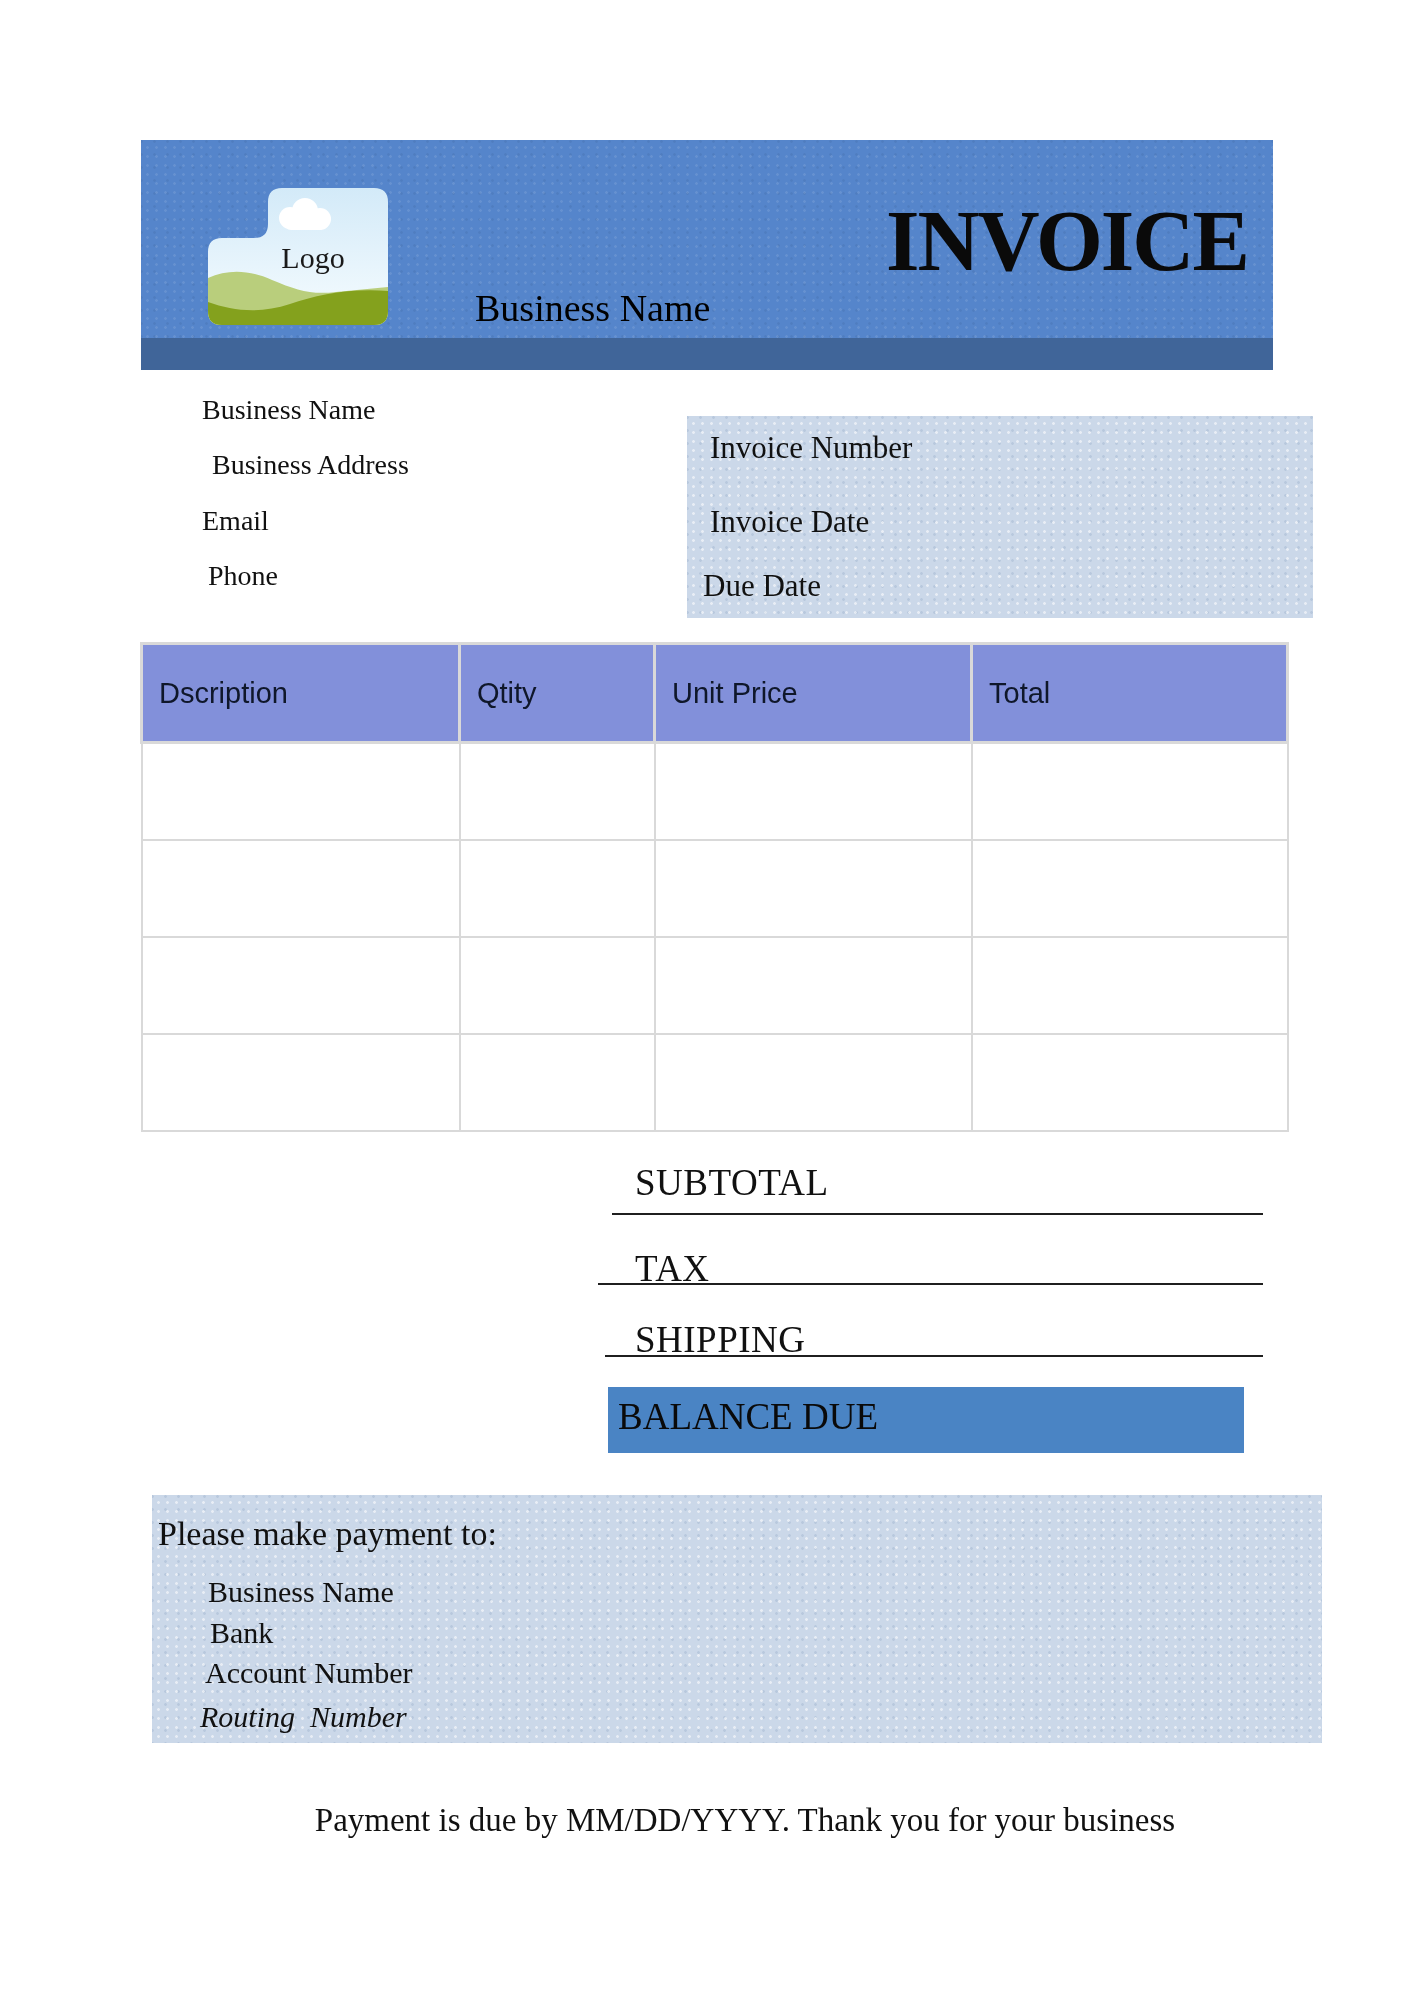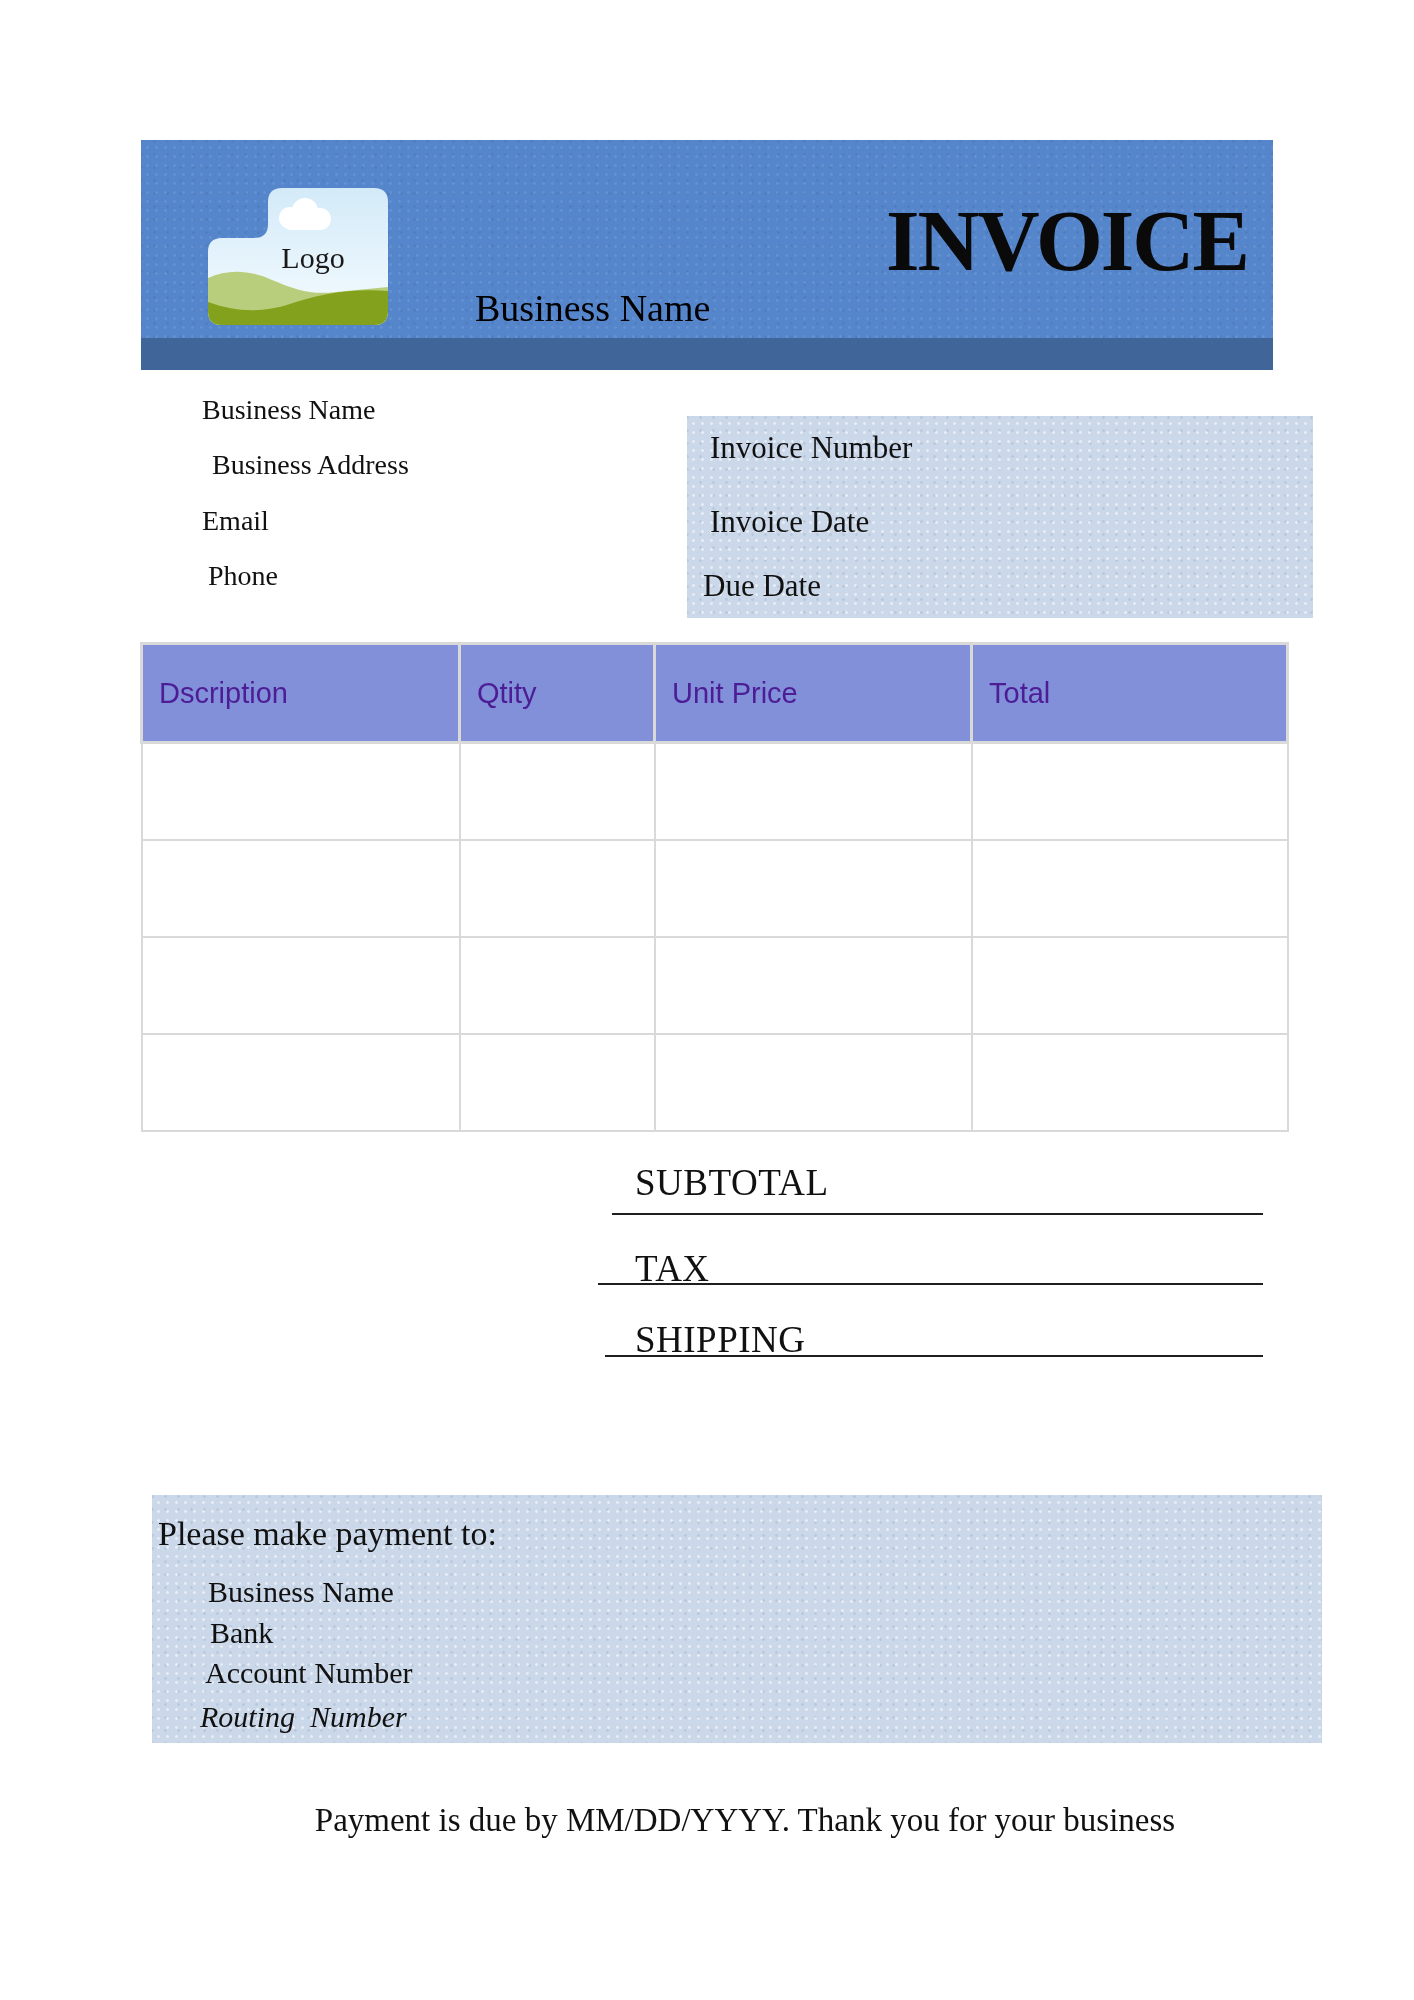--- a/index.html
+++ b/index.html
@@ -42,21 +42,21 @@
   .invoice-meta{left:687px;top:416px;width:586px;height:202px;}
   .meta-number{left:23px;top:14px;font-size:31px;}
   .meta-date{left:23px;top:88px;font-size:31px;}
   .meta-due{left:16px;top:152px;font-size:31px;}
 
   
   .items-wrap{left:140px;top:642px;}
   table.items{border-collapse:collapse;table-layout:fixed;width:1146px;}
   table.items th{
     background:#8290da;height:96px;border:3px solid #d9d9d9;
-    font-family:"Liberation Sans", sans-serif;font-weight:400;font-size:29px;color:#4c1d95;
+    font-family:"Liberation Sans", sans-serif;font-weight:400;font-size:29px;color:#0f172a;
     text-align:left;padding:0 0 0 16px;vertical-align:middle;
   }
   table.items td{height:93px;border:2px solid #d9d9d9;background:#fff;}
   .col-desc{width:318px;}.col-qty{width:195px;}.col-unit{width:317px;}.col-total{width:316px;}
 
   
   .totals-label{font-size:37px;letter-spacing:0.5px;}
   .lbl-subtotal{left:635px;top:1161px;}
   .lbl-tax{left:635px;top:1247px;}
   .lbl-shipping{left:635px;top:1318px;}
@@ -174,20 +174,23 @@
 
   <div class="abs totals-label lbl-subtotal">SUBTOTAL</div>
   <div class="abs rule rule-1"></div>
 
   <div class="abs totals-label lbl-tax">TAX</div>
   <div class="abs rule rule-2"></div>
 
   <div class="abs totals-label lbl-shipping">SHIPPING</div>
   <div class="abs rule rule-3"></div>
 
+  <div class="abs balance-bar">
+    <span>BALANCE DUE</span>
+  </div>
 
   <div class="abs panel payment-panel">
     <div class="abs pay-intro">Please make payment to:</div>
     <div class="abs pay-item pay-name">Business Name</div>
     <div class="abs pay-item pay-bank">Bank</div>
     <div class="abs pay-item pay-account">Account Number</div>
     <div class="abs pay-item pay-routing">Routing  Number</div>
   </div>
 
   <div class="abs footer-note">Payment is due by MM/DD/YYYY. Thank you for your business</div>

